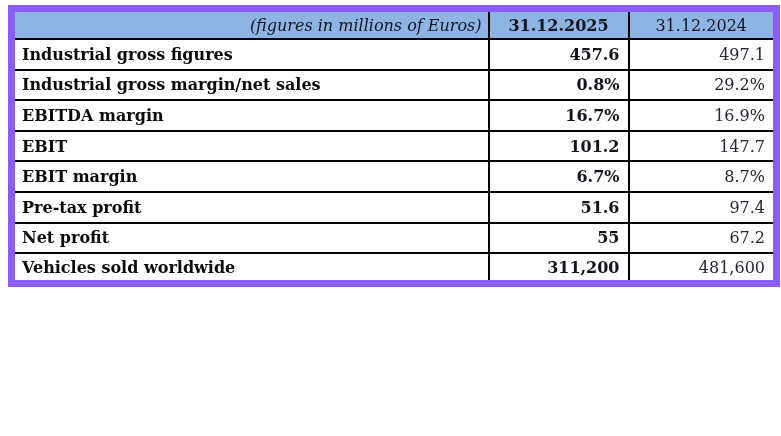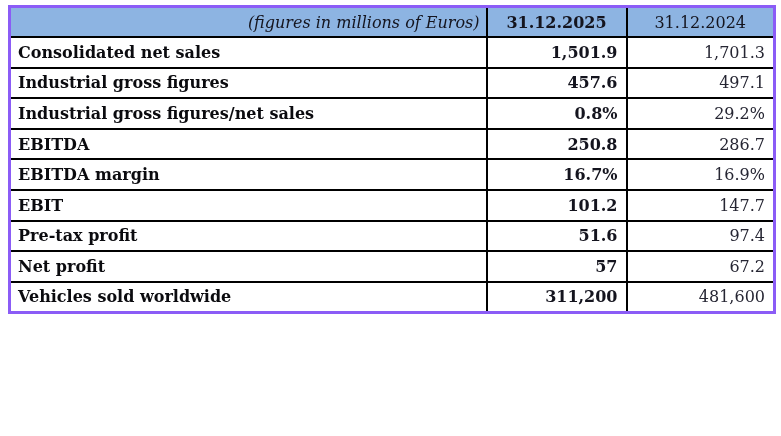--- a/index.html
+++ b/index.html
@@ -15,21 +15,21 @@
     width: 781px;
     height: 436px;
     background: #ffffff;
   }
   table.fin-table {
     position: absolute;
     left: 8px;
     top: 5px;
     width: 765px;
     border-collapse: collapse;
-    border: 3px solid #8b5cf6;
+    border: 7px solid #8b5cf6;
     table-layout: fixed;
   }
   col.c-label { width: 477px; }
   col.c-2025  { width: 140px; }
   col.c-2024  { width: 148px; }
   th, td {
     border: 2px solid #000000;
     height: 30.6px;
     font-size: 16px;
     color: #14141e;
@@ -78,57 +78,52 @@
     </colgroup>
     <thead>
       <tr class="header-row">
         <th class="caption-cell">(figures in millions of Euros)</th>
         <th class="date-2025">31.12.2025</th>
         <th class="date-2024">31.12.2024</th>
       </tr>
     </thead>
     <tbody>
         <tr>
-          <td class="label-cell">Consolidated net sales</td>
-          <td class="val-2025">1,501.9</td>
-          <td class="val-2024">1,701.3</td>
-        </tr>
-        <tr>
           <td class="label-cell">Industrial gross figures</td>
           <td class="val-2025">457.6</td>
           <td class="val-2024">497.1</td>
         </tr>
         <tr>
-          <td class="label-cell">Industrial gross figures/net sales</td>
+          <td class="label-cell">Industrial gross margin/net sales</td>
           <td class="val-2025">0.8%</td>
           <td class="val-2024">29.2%</td>
-        </tr>
-        <tr>
-          <td class="label-cell">EBITDA</td>
-          <td class="val-2025">250.8</td>
-          <td class="val-2024">286.7</td>
         </tr>
         <tr>
           <td class="label-cell">EBITDA margin</td>
           <td class="val-2025">16.7%</td>
           <td class="val-2024">16.9%</td>
         </tr>
         <tr>
           <td class="label-cell">EBIT</td>
           <td class="val-2025">101.2</td>
           <td class="val-2024">147.7</td>
         </tr>
         <tr>
+          <td class="label-cell">EBIT margin</td>
+          <td class="val-2025">6.7%</td>
+          <td class="val-2024">8.7%</td>
+        </tr>
+        <tr>
           <td class="label-cell">Pre-tax profit</td>
           <td class="val-2025">51.6</td>
           <td class="val-2024">97.4</td>
         </tr>
         <tr>
           <td class="label-cell">Net profit</td>
-          <td class="val-2025">57</td>
+          <td class="val-2025">55</td>
           <td class="val-2024">67.2</td>
         </tr>
         <tr>
           <td class="label-cell">Vehicles sold worldwide</td>
           <td class="val-2025">311,200</td>
           <td class="val-2024">481,600</td>
         </tr>
       </tbody>
   </table>
 </div>

